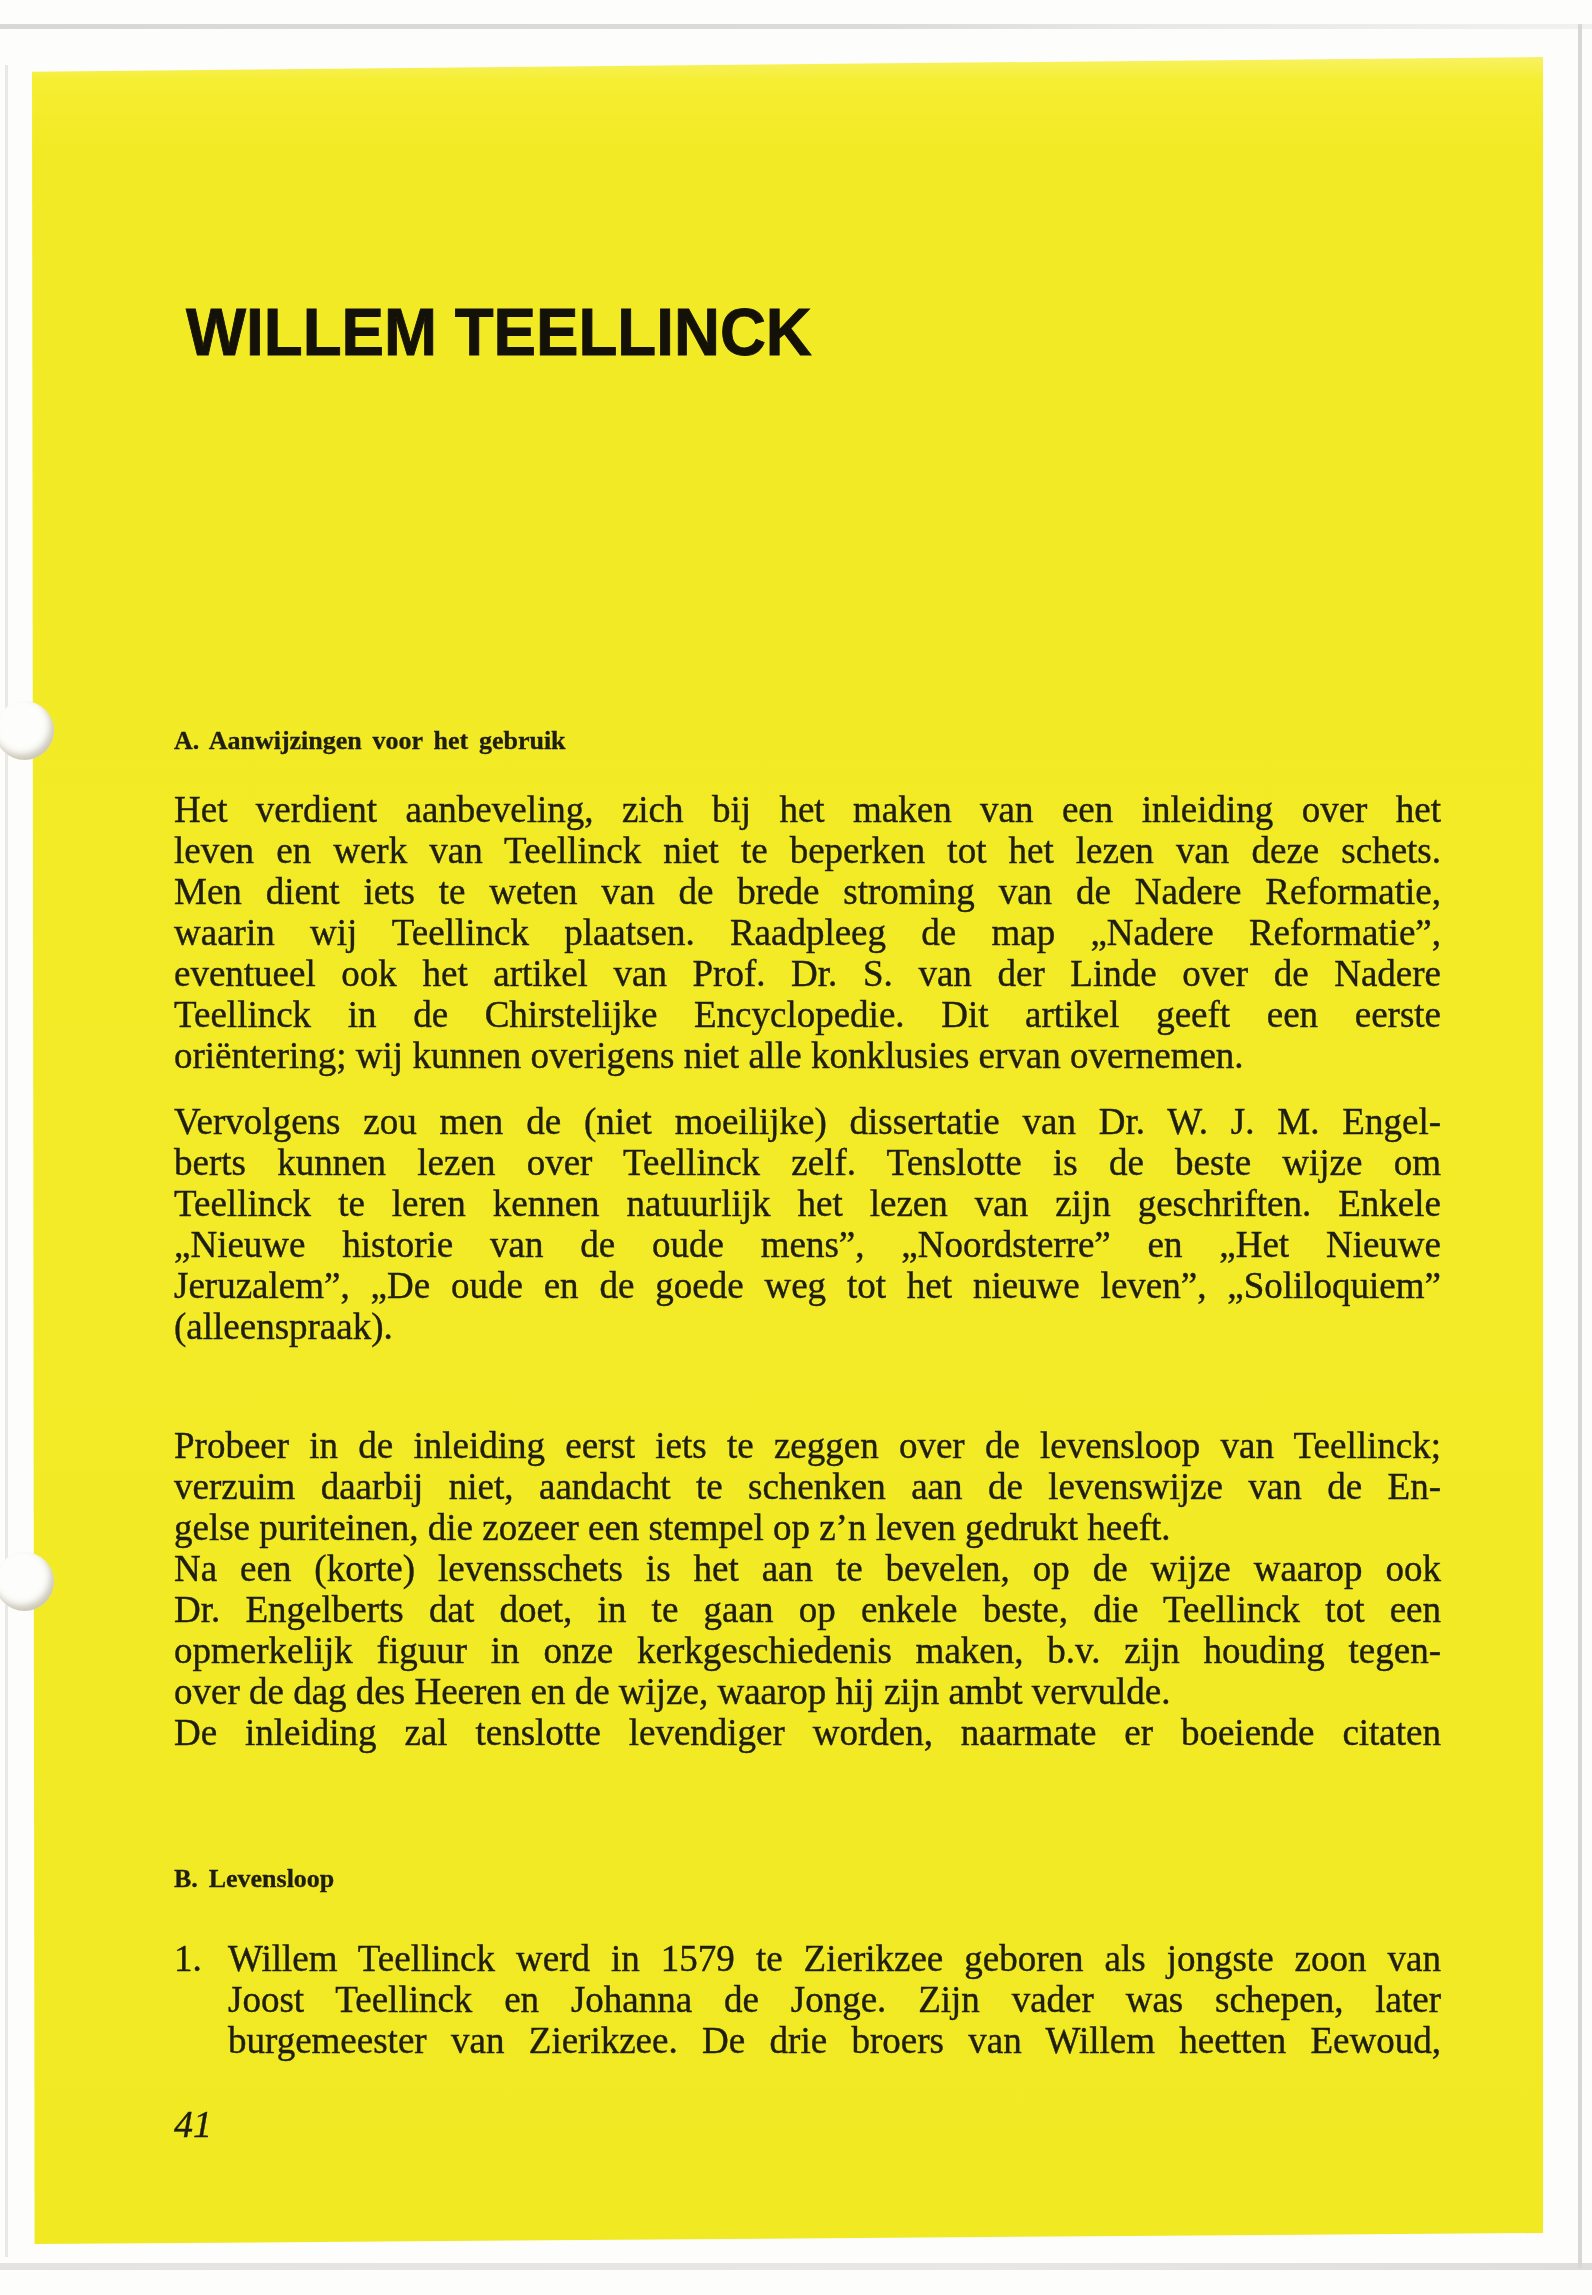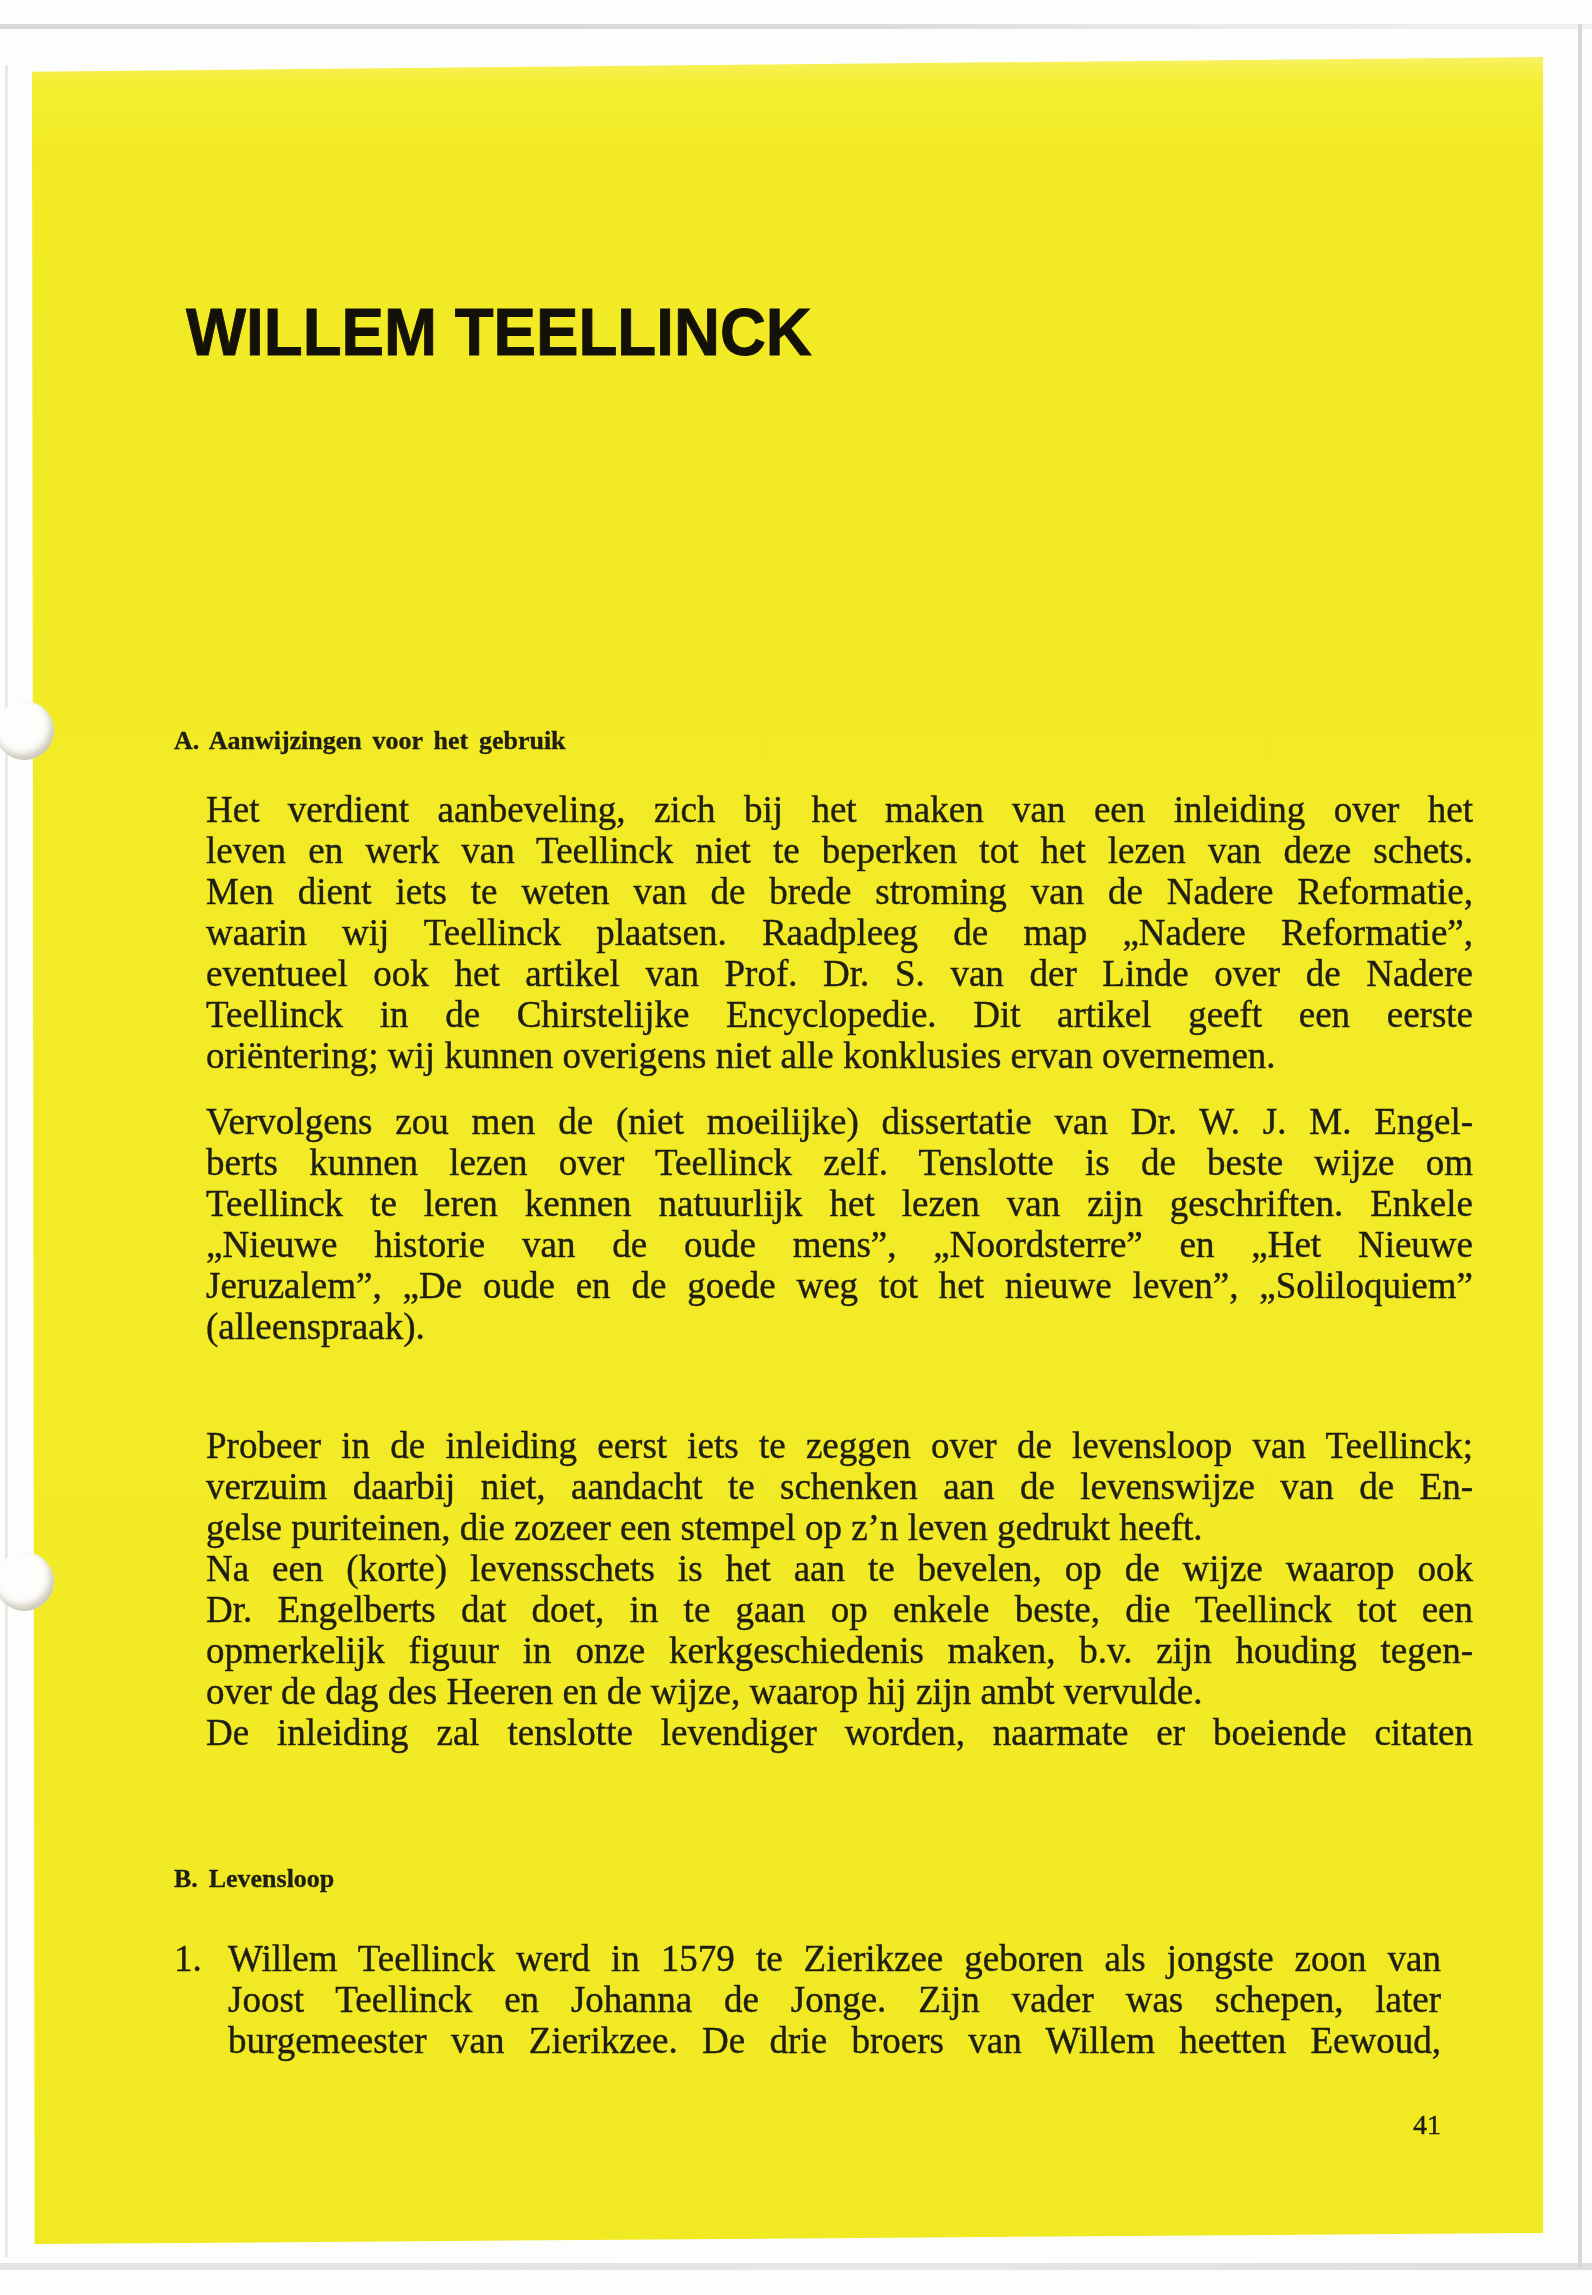--- a/index.html
+++ b/index.html
@@ -58,42 +58,42 @@
   }
   .heading {
     position: absolute; left: 0;
     font-weight: 700; font-size: 26px; line-height: 41px;
     word-spacing: 4.3px;
     -webkit-text-stroke: 0.3px #1f1e12;
     white-space: nowrap;
   }
   .h-a { top: 663px; }
   .h-b { top: 1801px; }
-  .para { position: absolute; left: 0; width: 100%; margin-left: 32px; }
+  .para { position: absolute; left: 0; width: 100%; }
   .p1 { top: 732px; }
   .p2 { top: 1044px; }
   .p3 { top: 1368px; }
   .t-line {
     font-size: 37px; line-height: 41px; height: 41px;
     text-align: justify; text-align-last: justify;
     -webkit-text-stroke: 0.4px #1f1e12;
   }
   .t-line.end { text-align-last: left; }
   .item {
     position: absolute; left: 0; top: 1881px; width: 100%;
     padding-left: 54px; box-sizing: border-box;
   }
   .item-num {
     position: absolute; left: 0; top: 0;
     font-size: 37px; line-height: 41px;
     -webkit-text-stroke: 0.4px #1f1e12;
   }
   .pagenum {
     position: absolute; left: 0; top: 2047px; width: 100%;
-    text-align: right; font-size: 28px; line-height: 41px;
+    text-align: left; font-size: 38px; line-height: 41px; font-style: italic;
     -webkit-text-stroke: 0.4px #1f1e12;
   }
 </style>
 </head>
 <body>
 
 <div class="scanline-top"></div>
 <div class="scanline-bottom"></div>
 <div class="scanline-right"></div>
 <div class="scanline-left"></div>

